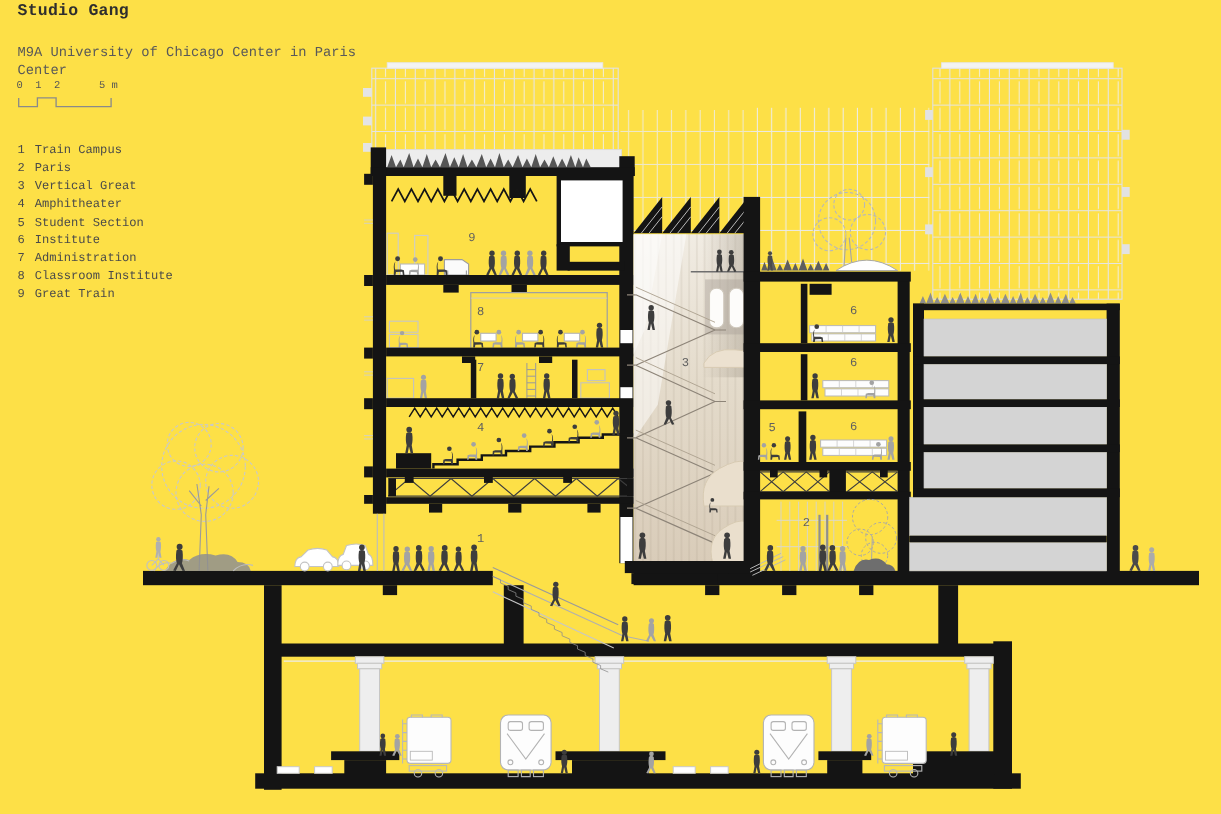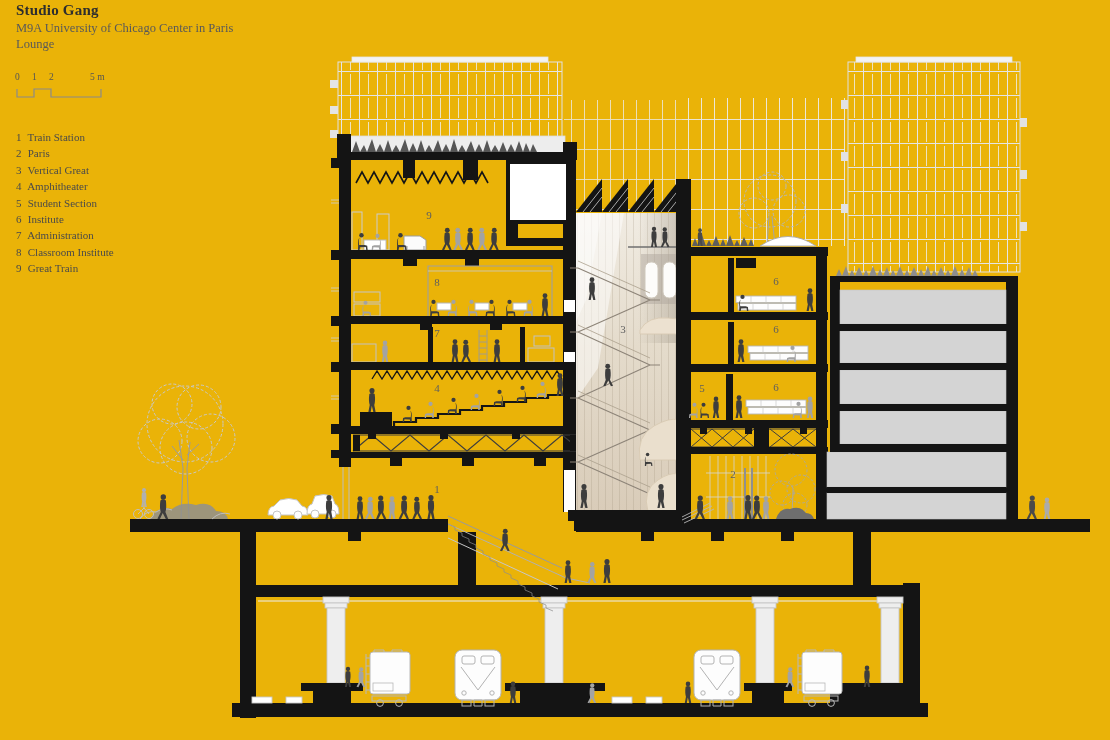--- a/index.html
+++ b/index.html
@@ -1,53 +1,53 @@
 <!DOCTYPE html>
 <html><head>
 <meta charset="utf-8">
 <style>
   html,body{margin:0;padding:0;background:#fff;}
-  .canvas{position:relative;width:1110px;height:740px;background:#eab308;overflow:hidden;
-          font-family:Liberation Serif, serif;}
+  .canvas{position:relative;width:1110px;height:740px;background:#fde047;overflow:hidden;
+          font-family:Liberation Mono, monospace;}
   .hdr{position:absolute;left:16px;top:2px;}
   .hdr .studio{font-size:15px;font-weight:bold;color:#2e2e2e;letter-spacing:.2px;}
-  .hdr .sub{font-size:12.5px;color:#595959;line-height:16px;margin-top:1px;}
+  .hdr .sub{font-size:12.5px;color:#595959;line-height:16px;margin-top:21px;}
   .scalebar{position:absolute;left:14px;top:66px;}
   .legend{position:absolute;left:16px;top:129px;}
   .legend .row{font-size:11px;color:#4a4a4a;line-height:16.4px;white-space:nowrap;}
   .legend .num{display:inline-block;min-width:9px;}
   svg{display:block;}
   .lbl{font-size:11px;fill:#5f5f5f;}
   .scl{font-size:9.5px;fill:#555;}
 </style>
 </head>
 <body>
 
 <div class="canvas">
 
   <div class="hdr">
     <div class="studio">Studio Gang</div>
     <div class="sub">
       <div>M9A University of Chicago Center in Paris</div>
-      <div>Lounge</div>
+      <div>Center</div>
     </div>
   </div>
 
   <div class="scalebar">
     <svg width="120" height="38">
       <text class="scl" x="1" y="14">0</text>
       <text class="scl" x="18" y="14">1</text>
       <text class="scl" x="35" y="14">2</text>
       <text class="scl" x="76" y="14">5 m</text>
       <path d="M3,23 L3,31 L20,31 L20,23 L37,23 L37,31 L87,31 L87,23" stroke="#8a8a8a" stroke-width="1.2" fill="none"></path>
     </svg>
   </div>
 
   <div class="legend">
-    <div class="row"><span class="num">1</span> <span>Train Station</span></div>
+    <div class="row"><span class="num">1</span> <span>Train Campus</span></div>
     <div class="row"><span class="num">2</span> <span>Paris</span></div>
     <div class="row"><span class="num">3</span> <span>Vertical Great</span></div>
     <div class="row"><span class="num">4</span> <span>Amphitheater</span></div>
     <div class="row"><span class="num">5</span> <span>Student Section</span></div>
     <div class="row"><span class="num">6</span> <span>Institute</span></div>
     <div class="row"><span class="num">7</span> <span>Administration</span></div>
     <div class="row"><span class="num">8</span> <span>Classroom Institute</span></div>
     <div class="row"><span class="num">9</span> <span>Great Train</span></div>
   </div>
 

